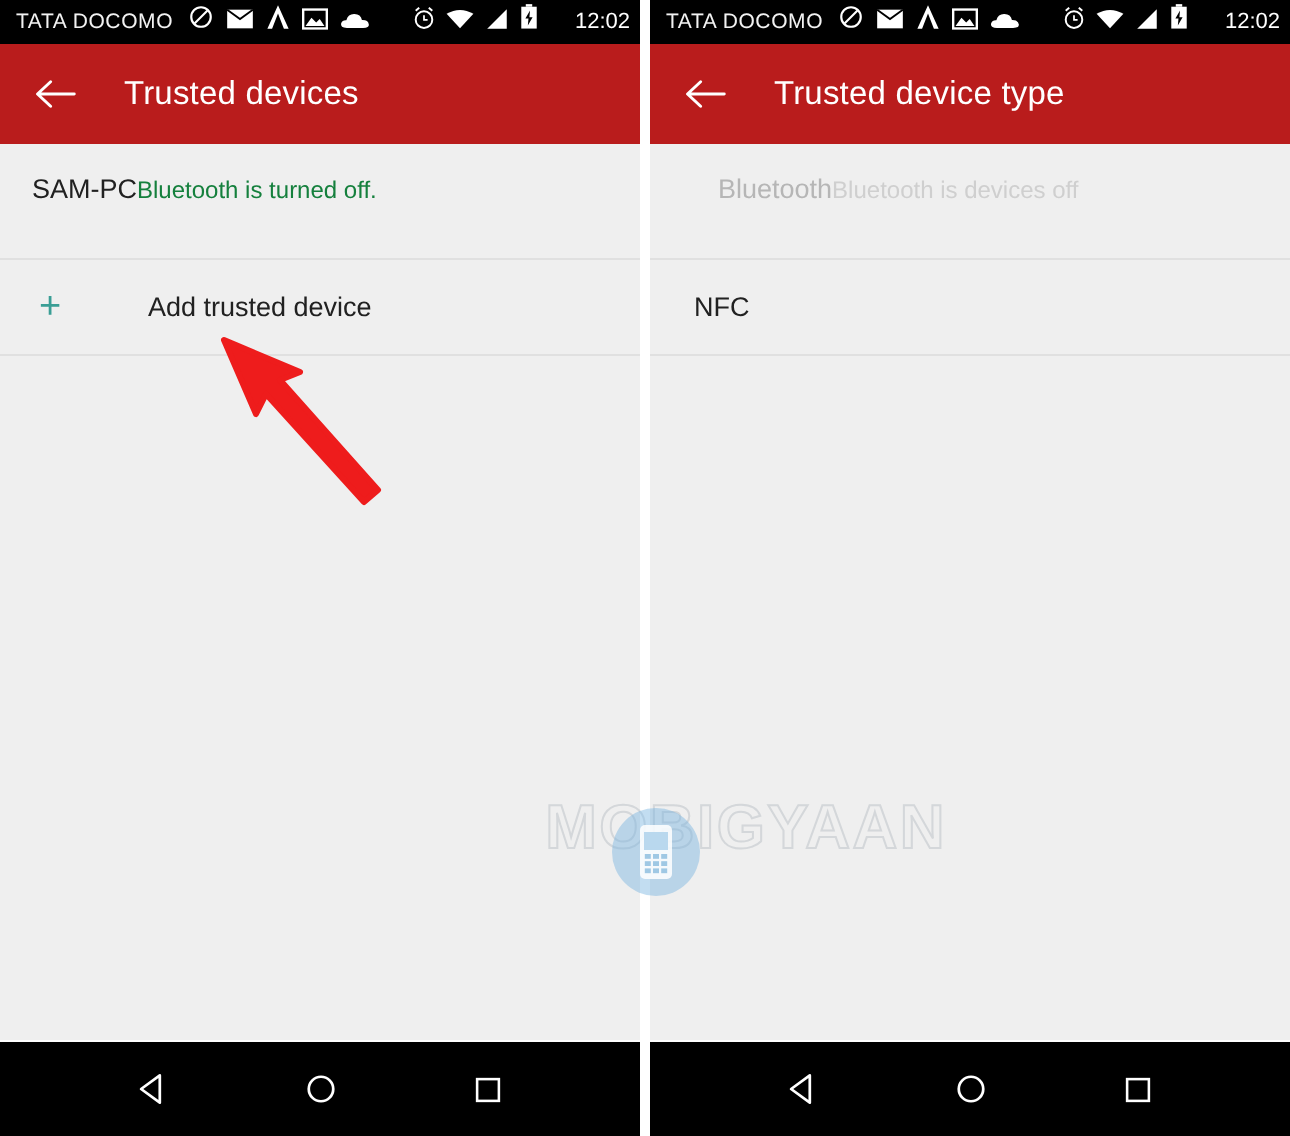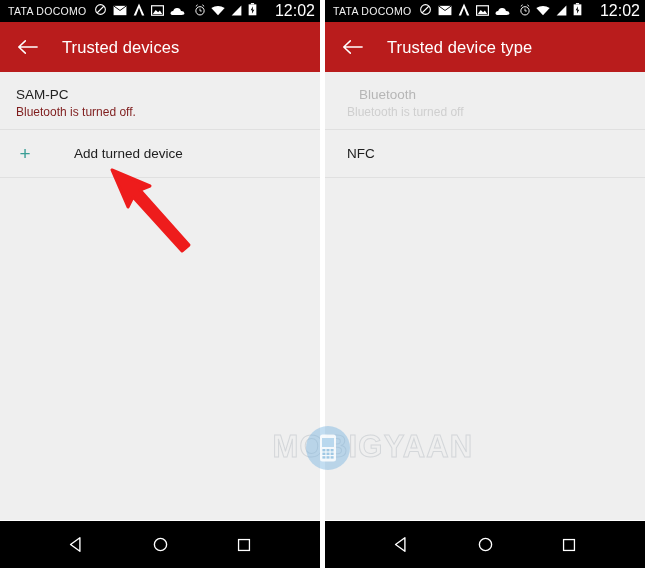--- a/index.html
+++ b/index.html
@@ -54,21 +54,21 @@
     margin-left: 7px;
   }
   .status-icons-right {
     display: flex;
     align-items: center;
     gap: 5px;
     margin-left: auto;
   }
   .sicon { display: block; }
   .clock {
-    font-size: 16px;
+    font-size: 11px;
     color: #ffffff;
     margin-left: 13px;
     white-space: nowrap;
   }
 
   
   .app-bar {
     height: 50px;
     background: #b91c1c;
     display: flex;
@@ -108,30 +108,30 @@
     padding: 0 16px;
     display: flex;
     align-items: center;
     border-bottom: 1px solid #e0e0e0;
   }
   .row-device { height: 58px; align-items: flex-start; padding-top: 14px; }
   .row-add    { height: 48px; }
   .row-bt     { height: 58px; align-items: flex-start; padding-top: 14px; }
   .row-nfc    { height: 48px; }
 
-  .row-texts { display: flex; flex-direction: column; justify-content: flex-end; }
+  .row-texts { display: flex; flex-direction: row; justify-content: flex-end; }
   .row-title {
     font-size: 13.5px;
     color: #212121;
     line-height: 17px;
   }
   .row-title.disabled { color: #b6b6b6; margin-left: 12px; }
   .row-sub {
     font-size: 12px;
-    color: #7f1d1d;
+    color: #15803d;
     line-height: 16px;
     margin-top: 1px;
   }
   .row-sub.disabled { color: #cfcfcf; }
 
   .plus-icon {
     width: 18px;
     text-align: center;
     font-size: 19px;
     line-height: 19px;
@@ -176,26 +176,26 @@
     position: absolute;
     left: 0; top: 0;
     width: 645px; height: 568px;
     pointer-events: none;
   }
 
   
   .watermark {
     position: absolute;
     left: 253px;
-    top: 418px;
+    top: 396px;
     width: 240px;
     height: 58px;
     pointer-events: none;
     display: flex;
-    align-items: center;
+    align-items: flex-start;
     justify-content: center;
   }
   .wm-text {
     font-size: 31px;
     font-weight: 700;
     letter-spacing: 1.2px;
     color: rgba(255,255,255,0.0);
     -webkit-text-stroke: 1px rgba(150,160,170,0.30);
     font-family: "Liberation Sans", sans-serif;
   }
@@ -293,21 +293,21 @@
 
       <div class="list-row row-device">
         <div class="row-texts">
           <span class="row-title">SAM-PC</span>
           <span class="row-sub">Bluetooth is turned off.</span>
         </div>
       </div>
 
       <div class="list-row row-add">
         <span class="plus-icon">+</span>
-        <span class="add-label">Add turned device</span>
+        <span class="add-label">Add trusted device</span>
       </div>
 
     </div>
 
     <div class="nav-bar">
       <span class="nav-btn">
         <svg width="17" height="17" viewBox="0 0 20 20">
             <path d="M14 2 L3 10 L14 18 Z" fill="none" stroke="#ffffff" stroke-width="1.6" stroke-linejoin="round"></path>
           </svg>
       </span>
@@ -395,21 +395,21 @@
           </svg>
       </span>
       <span class="app-title">Trusted device type</span>
     </div>
 
     <div class="content">
 
       <div class="list-row row-bt">
         <div class="row-texts bt-texts">
           <span class="row-title disabled">Bluetooth</span>
-          <span class="row-sub disabled">Bluetooth is turned off</span>
+          <span class="row-sub disabled">Bluetooth is devices off</span>
         </div>
       </div>
 
       <div class="list-row row-nfc">
         <span class="nfc-label">NFC</span>
       </div>
 
     </div>
 
     <div class="nav-bar">

